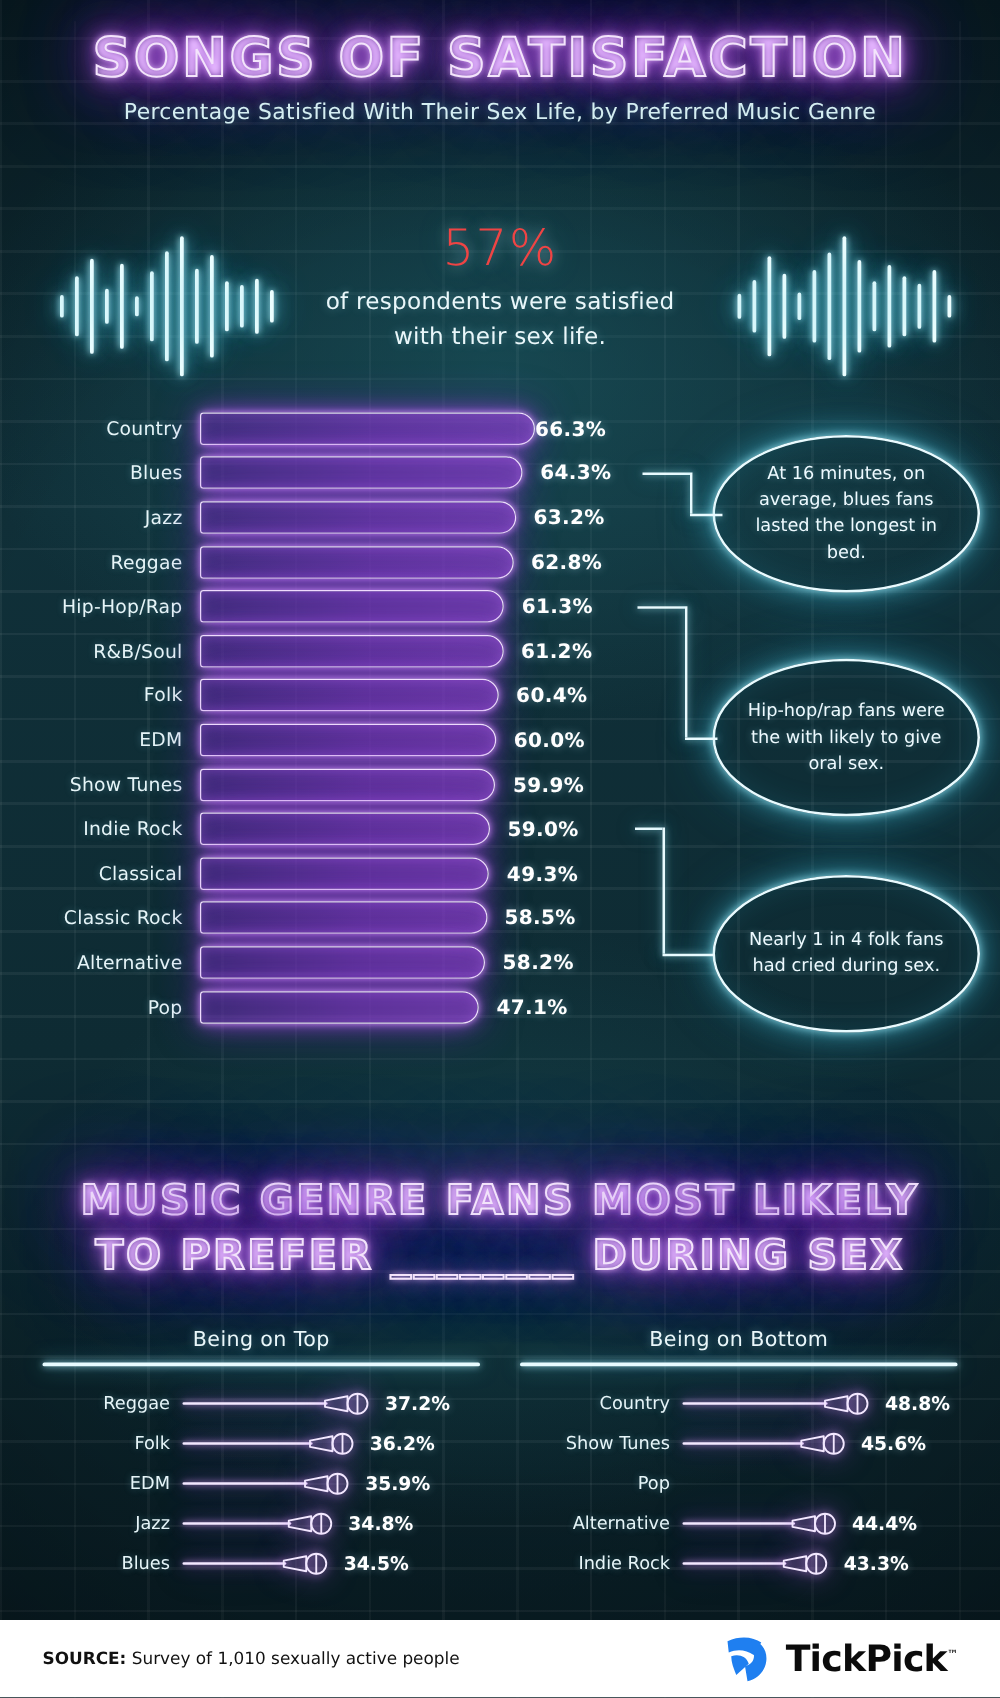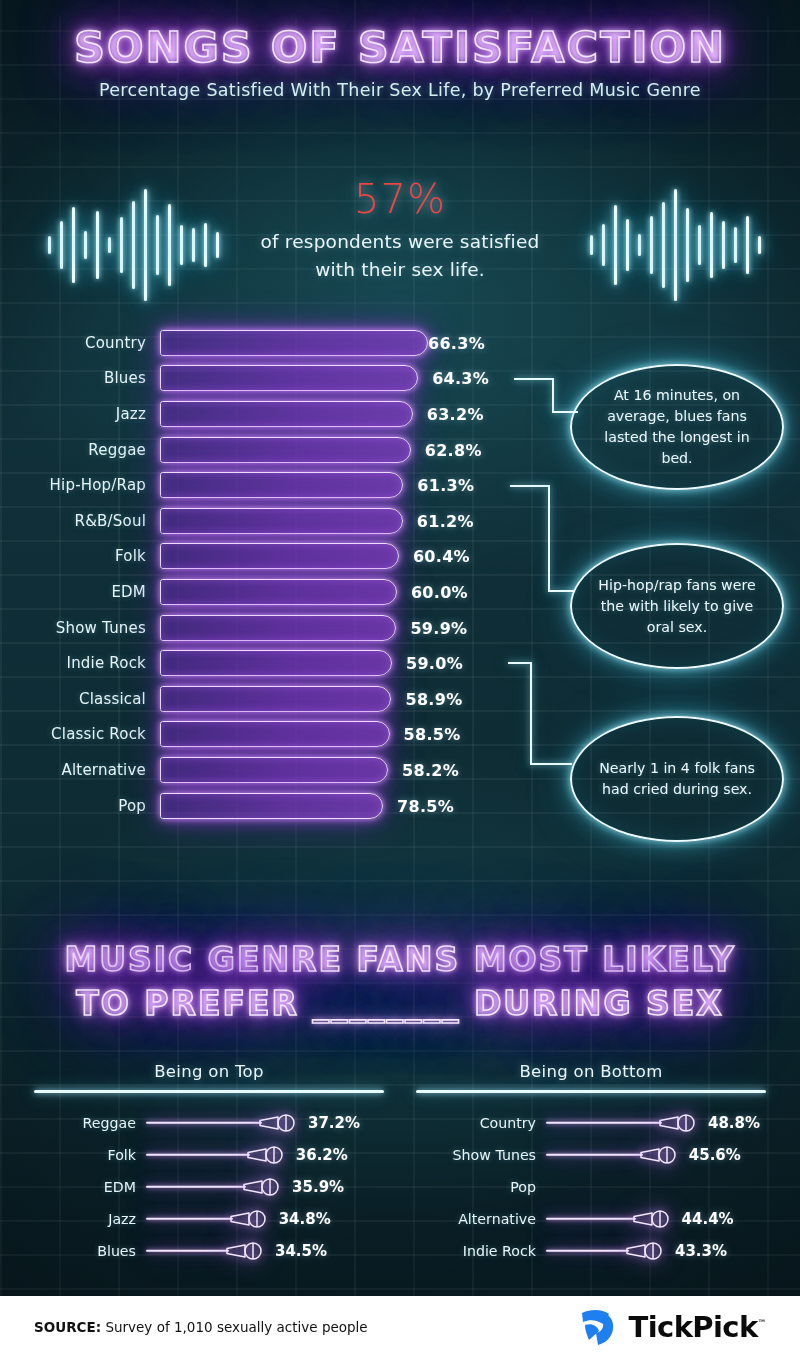--- a/index.html
+++ b/index.html
@@ -114,21 +114,20 @@
   .callout{
     position:absolute;
     border:2px solid #e9fbff; border-radius:50%;
     display:flex; align-items:center; justify-content:center;
     text-align:center; padding:0 26px;
     box-shadow:0 0 8px rgba(160,235,250,.8), 0 0 22px rgba(70,190,215,.6), 0 0 44px rgba(35,140,170,.4),
                inset 0 0 22px rgba(40,150,175,.18);
     font-size:14.2px; line-height:21px; color:#eefaff;
     font-family:"DejaVu Sans", sans-serif;
     text-shadow:0 0 6px rgba(150,230,245,.4);
-    margin-top:16px;
   }
   #callout-1{ left:570px; top:348px; width:214px; height:126px; }
   #callout-2{ left:570px; top:527px; width:214px; height:126px; }
   #callout-3{ left:570px; top:700px; width:214px; height:126px; }
 
   .conn{ position:absolute; border-color:#e9fbff; border-style:solid; border-width:0;
     box-shadow:0 0 6px rgba(160,235,250,.75), 0 0 16px rgba(70,190,215,.5); }
 
   
   .panel{ position:absolute; top:1062px; width:350px; }
@@ -293,42 +292,42 @@
       <div class="blabel">Indie Rock</div>
       <div class="btrack">
         <div class="bar" style="width: 231.993px;"></div>
         <div class="bval" style="left: 245.993px;">59.0%</div>
       </div>
     </div>
     <div class="brow">
       <div class="blabel">Classical</div>
       <div class="btrack">
         <div class="bar" style="width: 231.499px;"></div>
-        <div class="bval" style="left: 245.499px;">58.9%</div>
+        <div class="bval" style="left: 245.499px;">49.3%</div>
       </div>
     </div>
     <div class="brow">
       <div class="blabel">Classic Rock</div>
       <div class="btrack">
         <div class="bar" style="width: 229.526px;"></div>
         <div class="bval" style="left: 243.526px;">58.5%</div>
       </div>
     </div>
     <div class="brow">
       <div class="blabel">Alternative</div>
       <div class="btrack">
         <div class="bar" style="width: 228.047px;"></div>
         <div class="bval" style="left: 242.047px;">58.2%</div>
       </div>
     </div>
     <div class="brow">
       <div class="blabel">Pop</div>
       <div class="btrack">
         <div class="bar" style="width: 223.114px;"></div>
-        <div class="bval" style="left: 237.114px;">78.5%</div>
+        <div class="bval" style="left: 237.114px;">47.1%</div>
       </div>
     </div>
   </div>
 
 <div class="callout" id="callout-1">
   <span>At 16 minutes, on average, blues fans lasted the longest in bed.</span>
 </div>
 <div class="callout" id="callout-2">
   <span>Hip-hop/rap fans were the with likely to give oral sex.</span>
 </div>

